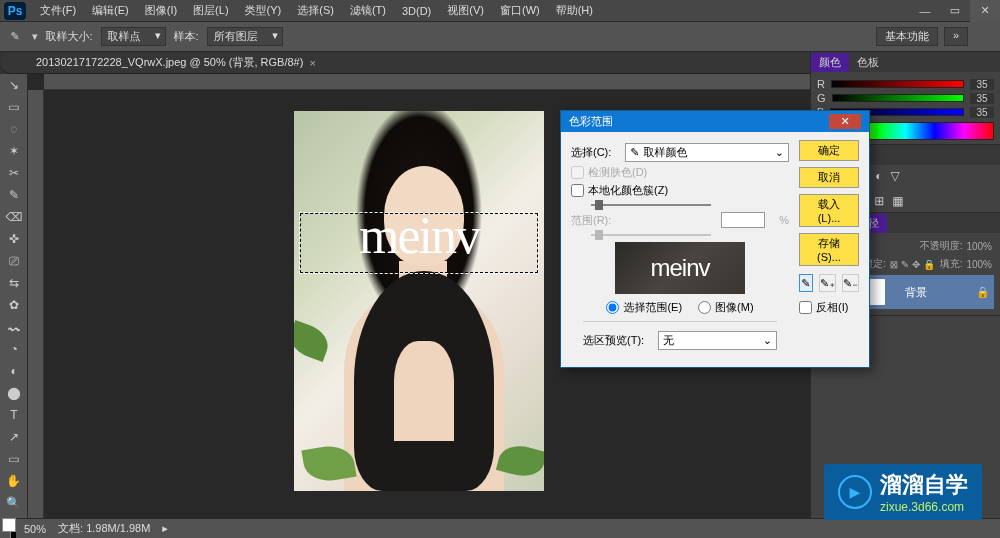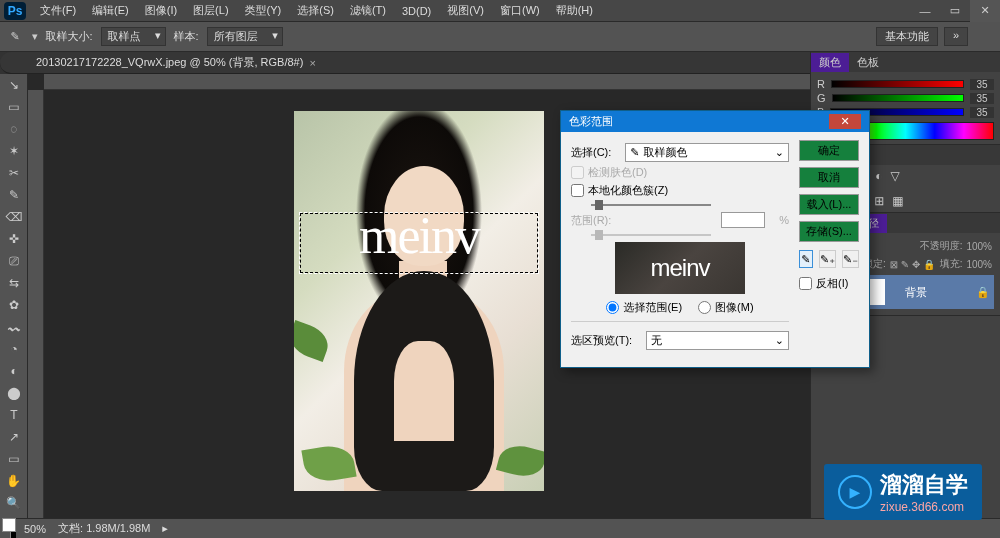--- a/index.html
+++ b/index.html
@@ -75,44 +75,44 @@
 .layer-row .thumb { width: 30px; height: 26px; background: #fff; }
 .layer-row.selected { background: #5a7aa8; color: #fff; }
 
 
 .dialog { position: absolute; left: 560px; top: 110px; width: 310px; background: #f0f0f0; border: 1px solid #0f5f8a; color: #000; font-size: 11px; box-shadow: 4px 4px 10px rgba(0,0,0,0.4); }
 .dialog-title { background: #0f78d4; color: #fff; padding: 3px 8px; display: flex; align-items: center; justify-content: space-between; font-size: 11px; }
 .dialog-title .x { background: #c3473b; color: #fff; width: 32px; text-align: center; padding: 1px 0; }
 .dialog-body { padding: 8px 10px; display: flex; gap: 10px; }
 .dialog-left { flex: 1; }
 .dialog-right { width: 60px; display: flex; flex-direction: column; gap: 6px; }
-.dlg-btn { background: #15803d; border: 1px solid #999; padding: 2px 0; text-align: center; font-size: 11px; }
+.dlg-btn { background: #fde047; border: 1px solid #999; padding: 2px 12px; text-align: center; font-size: 11px; }
 .dlg-row { display: flex; align-items: center; gap: 14px; margin: 3px 0; }
 .dlg-row label { white-space: nowrap; }
 .dlg-select { flex: 1; border: 1px solid #999; background: #fff; padding: 1px 4px; font-size: 11px; display: flex; align-items: center; gap: 4px; position: relative; }
 .dlg-select::after { content: "⌄"; position: absolute; right: 4px; }
 .dlg-input { width: 44px; border: 1px solid #999; background: #fff; padding: 1px 4px; text-align: right; font-size: 11px; }
 .dlg-slider { width: 120px; height: 2px; background: #888; position: relative; margin: 6px 0 6px 20px; }
 .dlg-slider::after { content: ""; position: absolute; left: 4px; top: -4px; width: 8px; height: 10px; background: #666; }
 .disabled { color: #aaa; }
 .preview-box { width: 130px; height: 52px; background: #000; margin: 6px auto; display: flex; align-items: center; justify-content: center; color: #fff; font-family: 'Times New Roman', serif; font-size: 24px; letter-spacing: -1px; position: relative; overflow:hidden; }
 .pv-bg { position:absolute; inset:0; background:linear-gradient(135deg,#2a2a26,#4a4440,#3a3632); }
 .pv-txt { position:relative; z-index:1; }
 .radio-row { display: flex; gap: 16px; justify-content: center; margin: 4px 0; align-items: center; }
 .eyedrops { display: flex; gap: 6px; margin: 2px 0; justify-content: center; }
 .eyedrop { width: 20px; height: 18px; border: 1px solid #ccc; display:flex; align-items:center; justify-content:center; font-size:11px;}
 .eyedrop.active { border: 1px solid #3a8fd8; background: #e3f0fb; }
 .dlg-checkbox { display:flex; align-items:center; gap:4px; }
-fieldset.sep { border:none; border-top:1px solid #ccc; margin:6px 0; padding-top:6px;}
+fieldset.sep { border:none; border-top:1px solid #ccc; margin:6px 12px; padding-top:6px;}
 
 
 .watermark { position:absolute; right:18px; bottom:18px; color:#34b2ff; display:flex; align-items:center; gap:8px; background:#0a5d9c; padding:6px 14px; border-radius:3px; z-index:5;}
 .watermark .play { width:34px; height:34px; border:2px solid #34b2ff; border-radius:50%; display:flex; align-items:center; justify-content:center; color:#34b2ff; font-size:14px;}
 .watermark .big { font-size:22px; font-weight:bold; color:#fff;}
-.watermark .site { font-size:12px; color:#fca5a5;}
+.watermark .site { font-size:12px; color:#bef264;}
 
 .panel-dock-icons { position:absolute; left:-22px; top:130px; width:22px; background:#3a3a3a; display:flex; flex-direction:column; padding:2px 0;}
 .panel-dock-icons .di { width:22px; height:22px; display:flex; align-items:center; justify-content:center; color:#bbb; font-size:11px;}
 </style>
 </head>
 <body>
 
 <div class="menubar">
   <div class="ps-logo">Ps</div>
   <div class="menu-item">文件(F)</div>

